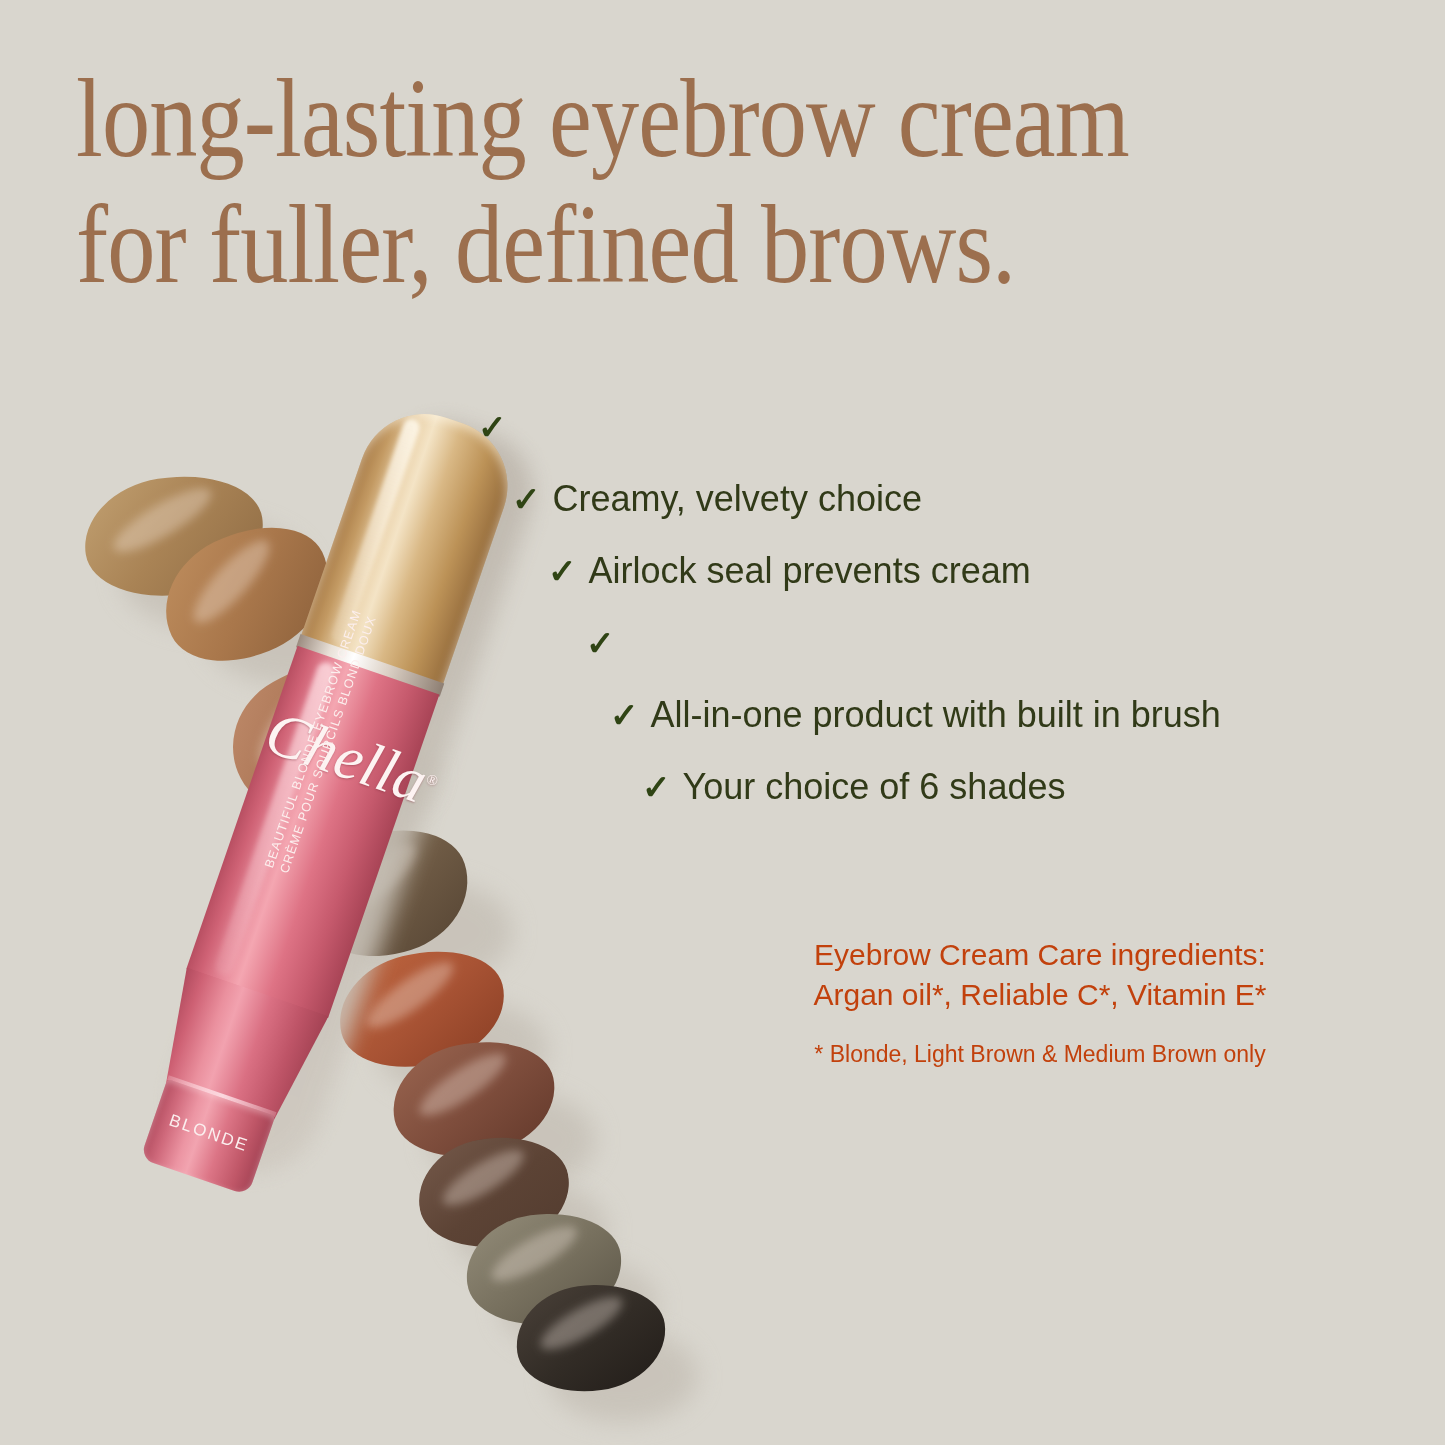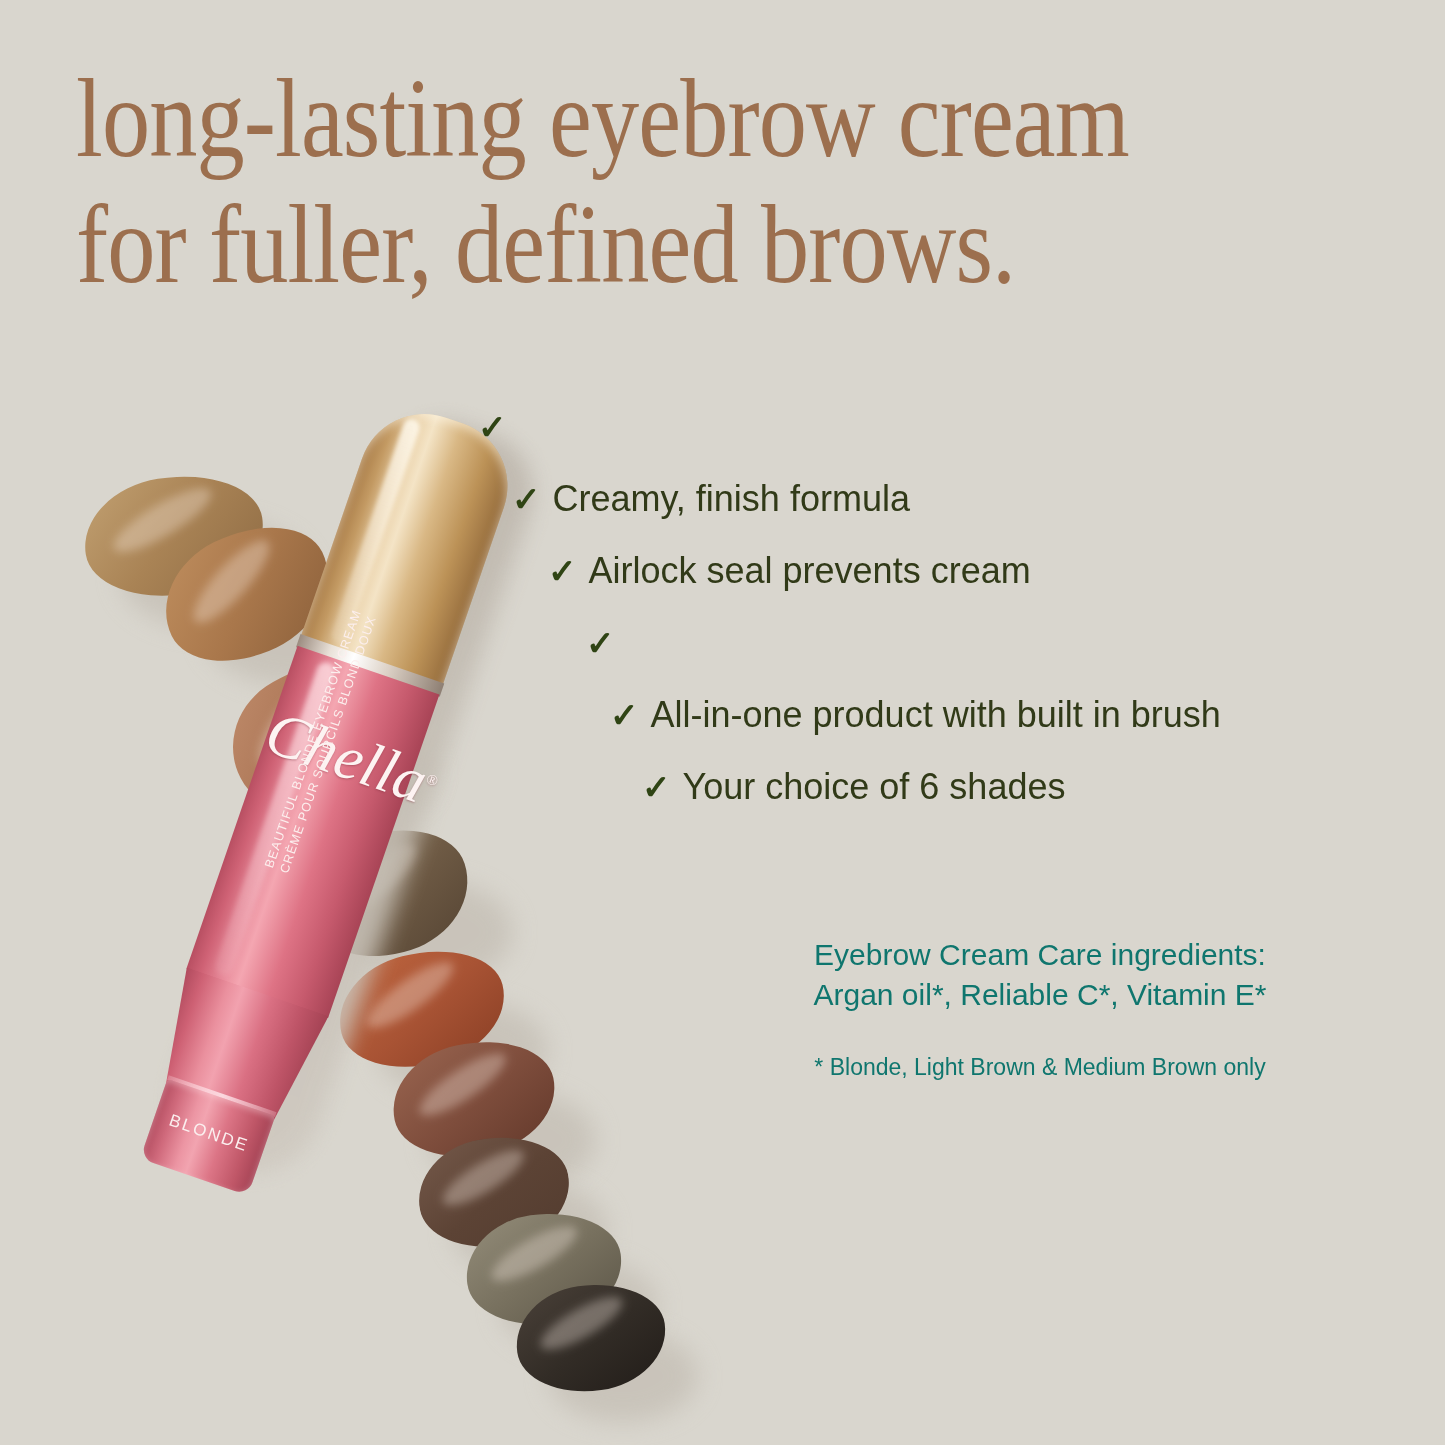--- a/index.html
+++ b/index.html
@@ -61,29 +61,29 @@
   .b3 { margin-left:116px; }
   .b4 { margin-left:140px; }
   .b5 { margin-left:172px; }
 
   
   .ingredients {
     position:absolute;
     left:740px; top:935px;
     width:600px;
     text-align:center;
-    color:#0f766e;
+    color:#c2410c;
   }
   .ingredients .ing-line {
     font-size:30px;
     line-height:40px;
     white-space:nowrap;
   }
   .ingredients .footnote {
-    margin-top:37px;
+    margin-top:24px;
     font-size:23px;
     line-height:30px;
     white-space:nowrap;
   }
 
   
   #product {
     position:absolute;
     left:292px; top:418px;
     width:460px; height:800px;
@@ -319,21 +319,21 @@
       <div class="blonde-label">BLONDE</div>
     </div>
   </div>
 
   <div class="bullets">
     <div class="bullet b0">
       <span class="tick">✓</span>
     </div>
     <div class="bullet b1">
       <span class="tick">✓</span>
-      <span>Creamy, finish formula</span>
+      <span>Creamy, velvety choice</span>
     </div>
     <div class="bullet b2">
       <span class="tick">✓</span>
       <span>Airlock seal prevents cream</span>
     </div>
     <div class="bullet b3">
       <span class="tick">✓</span>
     </div>
     <div class="bullet b4">
       <span class="tick">✓</span>

